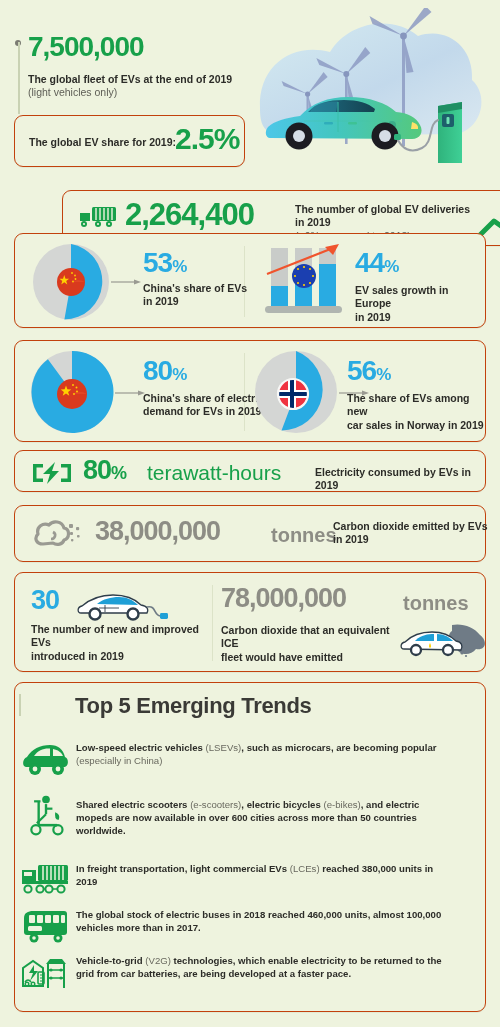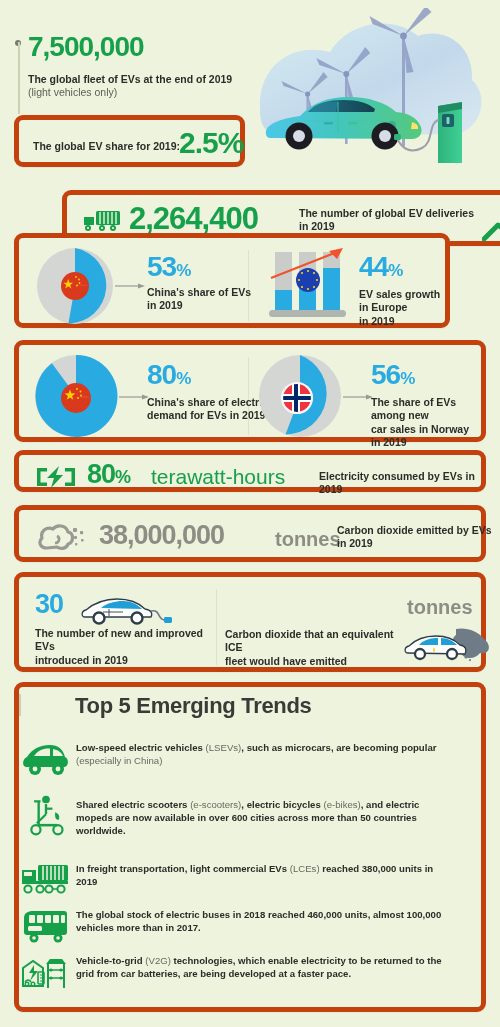--- a/index.html
+++ b/index.html
@@ -12,21 +12,21 @@
   #page {
     position: relative;
     width: 500px; height: 1027px;
     background: #eef3de;
   }
 
   
   .card {
     position: absolute;
     background: #eef3de;
-    border: 5px solid #c2410c;
+    border: 1px solid #c2410c;
     border-radius: 9px;
     box-shadow: 0 1px 0 #e4ead3;
   }
 
   .green   { color: #17A04A; }
   .blue    { color: #29ABE2; }
   .grey    { color: #8d8d85; }
 
   .big-num {
     font-weight: bold;
@@ -59,21 +59,21 @@
   #share-val  { position: absolute; left: 160px; top: 8px; font-size: 30px; }
 
   
   #deliv-card { left: 14px; top: 190px; width: 472px; height: 56px; margin-left: 48px; }
   #truck-icon { position: absolute; left: 15px; top: 14px; }
   #deliv-num  { position: absolute; left: 62px; top: 8px; font-size: 31px; }
   #deliv-cap  { position: absolute; left: 232px; top: 12px; width: 180px; }
   #arrow-up   { position: absolute; left: 415px; top: 6px; }
 
   
-  #row1-card { left: 14px; top: 233px; width: 436px; height: 95px; }
+  #row1-card { left: 14px; top: 233px; width: 472px; height: 95px; }
   #row2-card { left: 14px; top: 340px; width: 472px; height: 102px; }
   .vdiv { position: absolute; top: 12px; width: 1px; background: #dce3c8; }
 
   .pct  { font-weight: bold; font-size: 28px; letter-spacing: -1px; }
   .pct-sm { font-size: 17px; }
 
   
   #tw-card  { left: 14px; top: 450px; width: 472px; height: 42px; }
   #tw-icon  { position: absolute; left: 16px; top: 9px; }
   #tw-num   { position: absolute; left: 68px; top: 6px; font-size: 27px; }
@@ -335,21 +335,21 @@
         <rect x="35" y="30" width="8" height="30" fill="#ffffff"></rect>
         <rect x="25" y="43" width="30" height="4" fill="#002868"></rect>
         <rect x="37" y="30" width="4" height="30" fill="#002868"></rect>
         <circle cx="40" cy="45" r="15" fill="none" stroke="#f7f7f5" stroke-width="2.2"></circle>
       </g>
     </svg>
     <svg style="position:absolute;left:324px;top:48px;" width="32" height="8">
       <path d="M0 4 H24" stroke="#9a9a92" stroke-width="1.2"></path>
       <path d="M30 4 L 23 1.5 L 23 6.5 Z" fill="#9a9a92"></path>
     </svg>
-    <div style="position:absolute;left:352px;top:14px;">
+    <div style="position:absolute;left:332px;top:14px;">
       <div class="pct blue"><span>56</span><span class="pct-sm">%</span></div>
       <div class="cap" style="margin-top:5px;">The share of EVs among new</div>
       <div class="cap">car sales in Norway in 2019</div>
     </div>
   </div>
 
   <div id="tw-card" class="card">
     <svg id="tw-icon" width="42" height="26" viewBox="0 0 42 26">
       <path d="M2 4 h10 v3.5 H5.5 v11 H12 V22 H2 Z" fill="#17A04A"></path>
       <path d="M40 4 H30 v3.5 h6.5 v11 H30 V22 h10 Z" fill="#17A04A"></path>
@@ -394,20 +394,21 @@
       <circle cx="20" cy="25" r="5.5" fill="#ffffff" stroke="#2f3d4a" stroke-width="2.4"></circle>
       <circle cx="58" cy="25" r="5.5" fill="#ffffff" stroke="#2f3d4a" stroke-width="2.4"></circle>
       <path d="M72 18 C 82 16, 78 27, 86 27" stroke="#6f7b86" stroke-width="1.6" fill="none"></path>
       <rect x="85" y="24" width="8" height="6" rx="1.4" fill="#1f9fd6"></rect>
     </svg>
     <div id="n30cap">
       <div class="cap">The number of new and improved EVs</div>
       <div class="cap">introduced in 2019</div>
     </div>
 
+    <div id="n78" class="big-num grey">78,000,000</div>
     <div id="n78w" class="grey">tonnes</div>
     <div id="n78cap">
       <div class="cap">Carbon dioxide that an equivalent ICE</div>
       <div class="cap">fleet would have emitted</div>
     </div>
     <svg id="ice-car" width="96" height="44" viewBox="0 0 96 44">
       <path d="M52 4 C 62 2, 74 6, 80 14 C 88 20, 86 30, 76 28 C 70 36, 58 34, 56 26
                C 48 26, 46 14, 52 10 Z" fill="#6f7b86"></path>
       <path d="M4 28 C 0 28, 0 22, 5 21 C 11 15, 20 11, 32 11 C 43 11, 50 14, 56 20
                C 62 21, 63 25, 61 29 Z" fill="#ffffff" stroke="#2f3d4a" stroke-width="1.3"></path>

